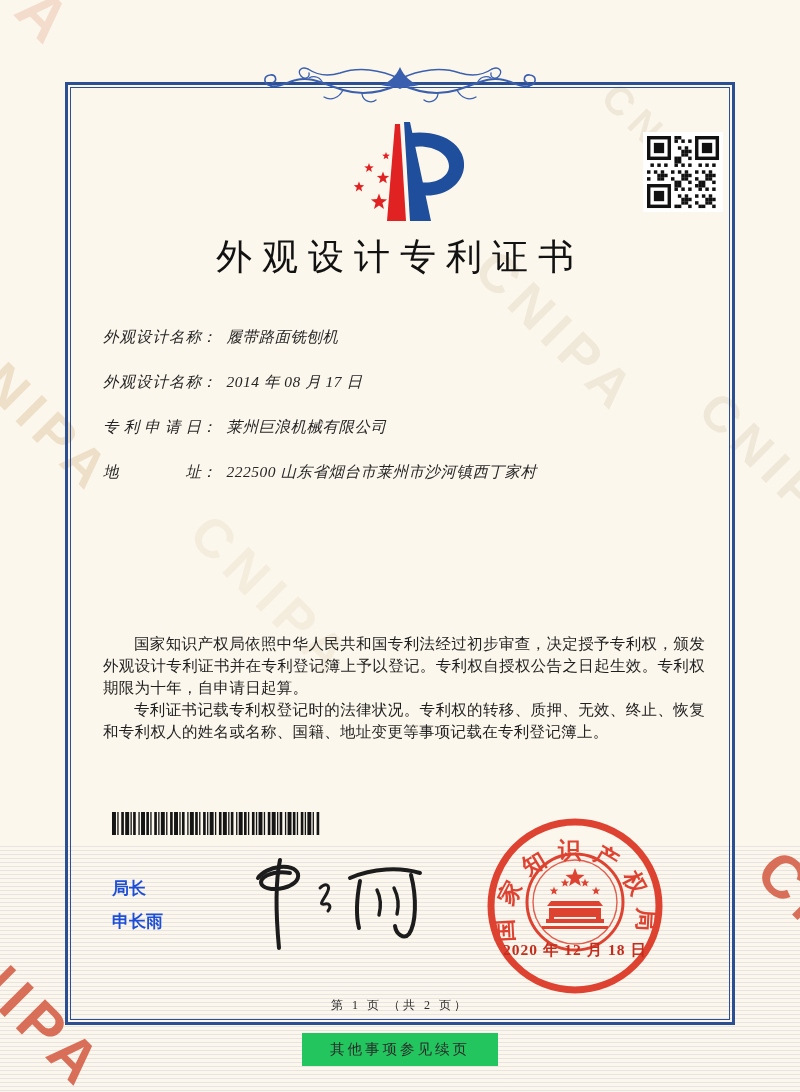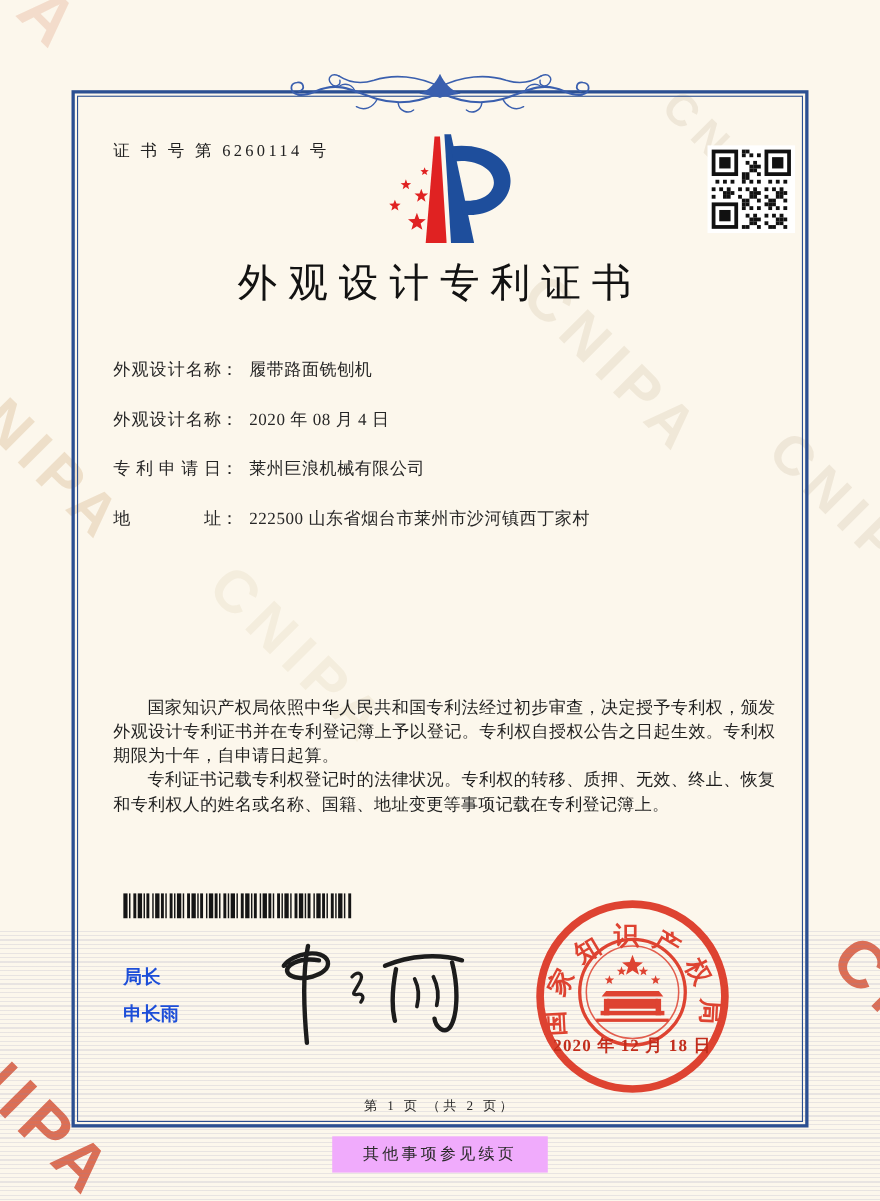--- a/index.html
+++ b/index.html
@@ -27,21 +27,21 @@
          border:3px solid #2b4f92;z-index:3;}
   .frame-inner{position:absolute;left:2px;top:2px;right:2px;bottom:2px;border:1px solid #2b4f92;}
   .ornament{position:absolute;left:252px;top:58px;width:296px;height:52px;z-index:4;}
   
   .cert-no{position:absolute;left:103px;top:128px;font-size:15px;letter-spacing:3px;z-index:4;color:#222;}
   .logo{position:absolute;left:338px;top:118px;width:134px;height:110px;z-index:4;}
   .qr{position:absolute;left:643px;top:132px;width:80px;height:80px;z-index:4;}
   .title{position:absolute;left:0;top:233px;width:100%;text-align:center;z-index:4;
          font-size:36px;font-weight:normal;letter-spacing:10px;color:#121212;}
   
-  .fields{position:absolute;left:103px;top:326px;width:600px;z-index:4;font-size:15.5px;color:#262626;}
+  .fields{position:absolute;left:103px;top:326px;width:600px;z-index:4;font-size:15.5px;color:#262626;font-style:italic;}
   .frow{line-height:21px;margin-bottom:24px;position:relative;}
   .flabel{display:inline-block;width:98px;text-align:justify;text-align-last:justify;vertical-align:top;}
   .fcolon{margin-right:10px;}
   .fvalue{letter-spacing:.5px;}
   .grant-right{position:absolute;left:312px;top:0;white-space:nowrap;}
   
   .body-text{position:absolute;left:103px;top:633px;width:602px;z-index:4;font-size:15.5px;
              line-height:22px;color:#1f1f1f;text-align:justify;}
   .body-text p{margin:0;text-indent:2em;letter-spacing:.3px;}
   
@@ -49,21 +49,21 @@
   .signer{position:absolute;left:112px;top:872px;z-index:4;font-family:"Liberation Sans","DejaVu Sans",sans-serif;
           font-weight:bold;font-size:17px;line-height:33px;color:#1d4ed8;}
   .signature{position:absolute;left:228px;top:854px;width:208px;height:102px;z-index:4;}
   .seal{position:absolute;left:483px;top:814px;width:184px;height:184px;z-index:5;opacity:.95;}
   .seal-date{position:absolute;left:478px;top:940px;width:194px;text-align:center;z-index:6;
              font-size:15.5px;letter-spacing:1px;color:#c22d1c;font-weight:bold;}
   
   .page-num{position:absolute;left:0;top:997px;width:100%;text-align:center;z-index:4;
             font-size:12px;letter-spacing:3px;color:#2a2a2a;}
   .note-box{position:absolute;left:50%;top:1033px;transform:translateX(-50%);z-index:4;
-            background:#f0abfc;padding:7px 28px;font-size:14.5px;letter-spacing:3px;color:#2a2a2a;}
+            background:#22c55e;padding:7px 28px;font-size:14.5px;letter-spacing:3px;color:#2a2a2a;}
 </style>
 </head>
 <body>
 
 <div class="page">
 
   <div class="wm wm1">CNIPA</div>
   <div class="wm wm2">CNIPA</div>
   <div class="wm wm3">CNIPA</div>
   <div class="wm wm4">CNIPA</div>
@@ -86,21 +86,20 @@
       <path d="M148,21 C168,11 190,9 208,15 C221,19 231,17 240,11" stroke-width="1.5"></path>
       <path d="M240,11 c7,-3 11,2 7,7 c-3,4 -9,2 -8,-3" stroke-width="1.3"></path>
       <path d="M205,32 c4,8 12,11 19,7" stroke-width="1.3"></path>
       <path d="M186,36 c-1,7 -9,10 -14,6" stroke-width="1.3"></path>
       <path d="M225,26 c2,-7 9,-9 14,-6" stroke-width="1.2"></path>
     </g>
     <use href="#fl-right" transform="translate(296,0) scale(-1,1)"></use>
     <path d="M148,9 C144,18 138,24 129,27 C138,29 144,29 148,31 C152,29 158,29 167,27 C158,24 152,18 148,9 Z" fill="#3a5fae" stroke="none"></path>
   </svg>
 
-  <div class="cert-no">证 书 号 第 6260114 号</div>
 
   <svg class="logo" viewBox="0 0 134 110">
     <g id="logo-stars" fill="#e02222">
         <path d="M48.0,34.0L49.0,36.6L51.8,36.8L49.6,38.5L50.4,41.2L48.0,39.7L45.6,41.2L46.4,38.5L44.2,36.8L47.0,36.6Z"></path>
         <path d="M31.0,45.0L32.2,48.3L35.8,48.5L33.0,50.6L33.9,54.0L31.0,52.1L28.1,54.0L29.0,50.6L26.2,48.5L29.8,48.3Z"></path>
         <path d="M45.0,53.5L46.6,57.8L51.2,58.0L47.6,60.8L48.8,65.3L45.0,62.7L41.2,65.3L42.4,60.8L38.8,58.0L43.4,57.8Z"></path>
         <path d="M21.0,63.5L22.4,67.1L26.2,67.3L23.2,69.7L24.2,73.4L21.0,71.3L17.8,73.4L18.8,69.7L15.8,67.3L19.6,67.1Z"></path>
         <path d="M41.0,75.5L43.1,81.1L49.1,81.4L44.4,85.1L46.0,90.9L41.0,87.6L36.0,90.9L37.6,85.1L32.9,81.4L38.9,81.1Z"></path>
       </g>
     <polygon points="57,6 62,6 68,103 49,103" fill="#e02222"></polygon>
@@ -213,21 +212,21 @@
       <rect x="58.88" y="10.86" width="10.290000000000001" height="10.290000000000001" fill="#111"></rect>
     </svg>
 
   <div class="title">外观设计专利证书</div>
 
   <div class="fields">
     <div class="frow">
       <span class="flabel">外观设计名称</span><span class="fcolon">：</span><span class="fvalue">履带路面铣刨机</span>
     </div>
     <div class="frow">
-      <span class="flabel">外观设计名称</span><span class="fcolon">：</span><span class="fvalue">2020 年 08 月 4 日</span>
+      <span class="flabel">外观设计名称</span><span class="fcolon">：</span><span class="fvalue">2014 年 08 月 17 日</span>
     </div>
     <div class="frow">
       <span class="flabel">专利申请日</span><span class="fcolon">：</span><span class="fvalue">莱州巨浪机械有限公司</span>
     </div>
     <div class="frow">
       <span class="flabel">地址</span><span class="fcolon">：</span><span class="fvalue">222500  山东省烟台市莱州市沙河镇西丁家村</span>
     </div>
   </div>
 
   <div class="body-text">

